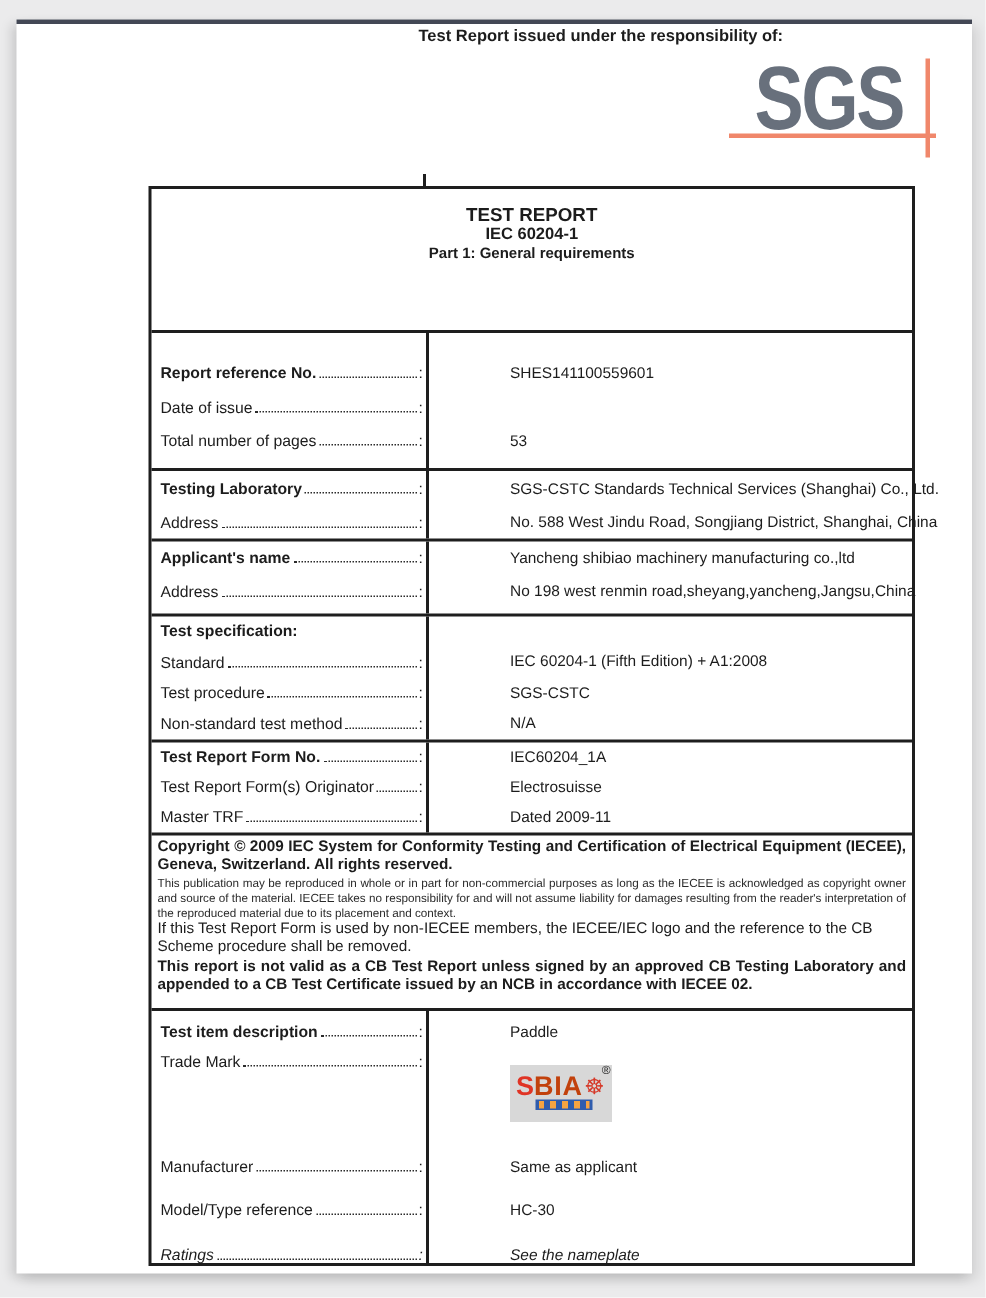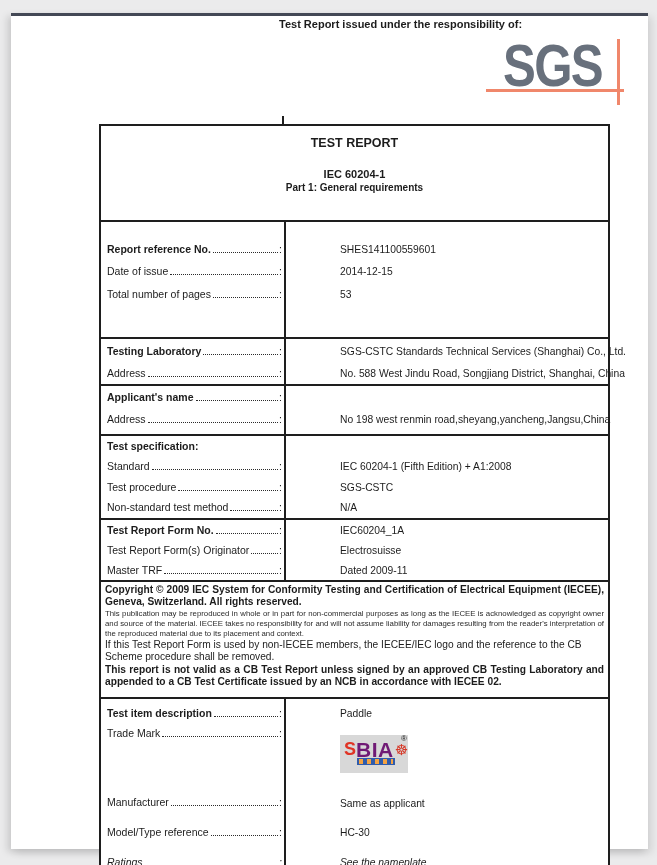--- a/index.html
+++ b/index.html
@@ -36,33 +36,33 @@
     position:absolute; left:88px; top:108px; width:511px;
     border:2px solid #1e1e1e; background:#fff;
   }
   .sec { position:relative; border-top:2px solid #1e1e1e; }
   .sec:first-child { border-top:none; }
   .coldiv { position:absolute; left:183px; top:0; bottom:0; width:1.5px; background:#1e1e1e; }
   .coldiv-stub { position:absolute; left:271px; top:100px; width:1.5px; height:8px; background:#1e1e1e; }
 
   .title-sec { height:94px; text-align:center; padding-top:10px; }
   .t1 { font-size:12.5px; font-weight:bold; }
-  .t2 { font-size:11px;  font-weight:bold; margin-top:18px; }
+  .t2 { font-size:11px;  font-weight:bold; margin-top:0; }
   .t3 { font-size:14px;  font-weight:bold; margin-top:3px; }
   .t4 { font-size:10px;font-weight:bold; margin-top:2px; }
 
   .row { display:flex; align-items:center; height:22.5px; }
   .lc { width:183px; flex-shrink:0; display:flex; align-items:baseline; padding-left:6px; padding-right:2px; }
   .lbl { white-space:nowrap; font-size:10.5px; }
   .lbl.b { font-weight:bold; }
   .dots { flex:1 1 auto; min-width:4px; border-bottom:1.7px dotted #2b2b2b; margin:0 1px 3px 2px; }
   .colon { font-size:10.5px; }
   .vc { flex:1; padding-left:10px; font-size:10.3px; white-space:nowrap;margin-left:46px; }
 
-  .secA { height:117px; padding-top:16px; }
+  .secA { height:92px; padding-top:16px; }
   .secB { height:47px; padding-top:1px; }
   .secC { height:50px; padding-top:0; }
   .secD { height:84px; }           .secD .row { height:20.5px; }
   .secE { height:62px; }           .secE .row { height:20px; }
   .secF { height:117px; padding:2px 4px 0 4px; }
   .secG { height:170px; }          .secG .row { height:20px; }
 
   .cp-bold  { font-size:10.2px; font-weight:bold; text-align:justify; line-height:1.17; }
   .cp-fine  { font-size:7.8px;  text-align:justify; line-height:1.26; margin-top:1px; color:#2a2a2a; }
   .cp-note  { font-size:10.2px; line-height:1.17; margin-top:1px; }
@@ -76,21 +76,21 @@
   .rg5 { margin-top:10px;font-style:italic; }
 
   
   .tm-logo {
     position:relative; margin-top:12px; width:68px; height:38px;
     background:#d8d8d8; padding:2px 3px 0 4px;
   }
   .tm-reg { position:absolute; top:0px; right:1px; font-size:8px; color:#1a1a1a; line-height:8px; }
   .tm-main { display:flex; align-items:center; margin-top:3px; }
   .tm-s   { color:#e03425; font-weight:bold; font-size:18px; line-height:18px; }
-  .tm-bia { color:#701a75; font-weight:bold; font-size:21px; line-height:15px; letter-spacing:0.5px; }
+  .tm-bia { color:#c2410c; font-weight:bold; font-size:18px; line-height:15px; letter-spacing:0.5px; }
   .tm-wheel { color:#d63a2a; font-size:15px; line-height:15px; margin-left:1px; }
   .tm-banner {
     margin:0 0 0 13px; width:38px; height:7px; background:#2f5cad;
     background-image:repeating-linear-gradient(90deg,#f5a341 0 4px, transparent 4px 8px);
     background-size:34px 5px; background-position:2px 1px; background-repeat:no-repeat;
     background-color:#2f5cad;
   }
 </style>
 </head>
 <body>
@@ -124,21 +124,20 @@
           <span class="colon">:</span>
         </div>
         <div class="vc">SHES141100559601</div>
       </div>
       <div class="row">
         <div class="lc">
           <span class="lbl">Date of issue</span>
           <span class="dots"></span>
           <span class="colon">:</span>
         </div>
-        <div class="vc">2014-12-15</div>
       </div>
       <div class="row">
         <div class="lc">
           <span class="lbl">Total number of pages</span>
           <span class="dots"></span>
           <span class="colon">:</span>
         </div>
         <div class="vc">53</div>
       </div>
     </div>
@@ -164,20 +163,21 @@
     </div>
 
     <div class="sec secC">
       <div class="coldiv"></div>
       <div class="row">
         <div class="lc">
           <span class="lbl b">Applicant's name</span>
           <span class="dots"></span>
           <span class="colon">:</span>
         </div>
+        <div class="vc">Yancheng shibiao machinery manufacturing co.,ltd</div>
       </div>
       <div class="row">
         <div class="lc">
           <span class="lbl">Address</span>
           <span class="dots"></span>
           <span class="colon">:</span>
         </div>
         <div class="vc">No 198 west renmin road,sheyang,yancheng,Jangsu,China</div>
       </div>
     </div>

